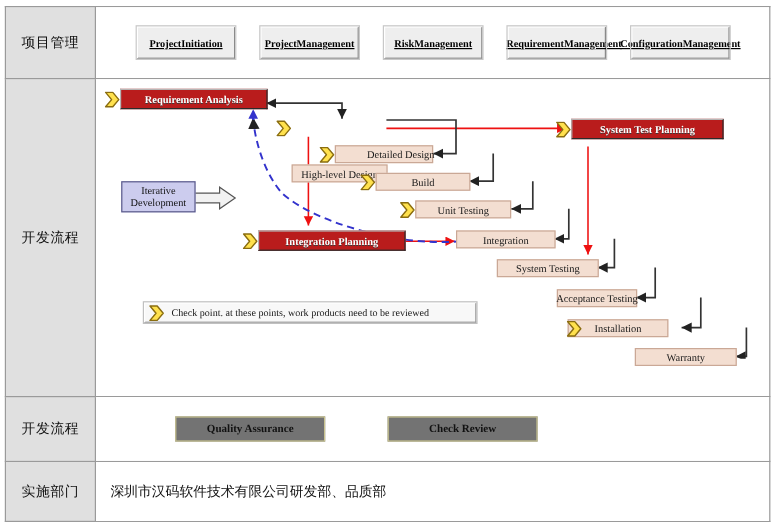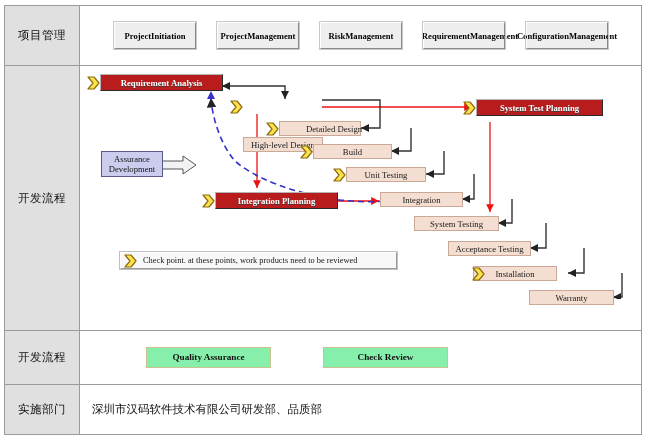--- a/index.html
+++ b/index.html
@@ -25,26 +25,27 @@
   .pm-row{display:flex;align-items:center;height:100%;padding-left:34px;gap:21px;}
   .pm-box{
     width:82px;height:27px;background:#eeeeee;
     border-top:1px solid #ffffff;border-left:1px solid #ffffff;
     border-right:1px solid #8a8a8a;border-bottom:1px solid #8a8a8a;
     outline:1px solid #c8c8c8;
     display:flex;align-items:center;justify-content:center;text-align:center;
     font-family:"Liberation Serif","DejaVu Serif",serif;
     font-size:8.6px;font-weight:bold;color:#000;line-height:10px;
     box-sizing:border-box;
+    text-decoration:underline;
   }
 
   
   .qc-row{display:flex;align-items:center;height:100%;padding-left:66px;gap:52px;}
   .qc-box{
-    width:125px;height:21px;background:#86efac;border:1px solid #c9c38f;
+    width:125px;height:21px;background:#737373;border:1px solid #c9c38f;
     display:flex;align-items:center;justify-content:center;
     font-family:"Liberation Serif","DejaVu Serif",serif;
     font-size:9.2px;font-weight:bold;color:#111;box-sizing:border-box;
   }
 
   
   .canvas{position:absolute;left:0;top:0;width:100%;height:100%;}
   .canvas svg{position:absolute;left:0;top:0;}
 
   .node{
@@ -185,28 +186,28 @@
               <div class="node n-stage" style="left: 233px; top: 78px; width: 79px; height: 15px;">Build</div>
               <svg class="chev" viewBox="0 0 14 14" style="left: 220px; top: 78.5px; position: absolute;">
                 <path d="M1,1 L7,1 L12,7 L7,13 L1,13 L6,7 z" fill="#ffe14d" stroke="#8a6d10" stroke-width="1.2" stroke-linejoin="round"></path>
               </svg>
               <div class="node n-stage" style="left: 266px; top: 101px; width: 80px; height: 15px;">Unit Testing</div>
               <svg class="chev" viewBox="0 0 14 14" style="left: 253px; top: 101.5px; position: absolute;">
                 <path d="M1,1 L7,1 L12,7 L7,13 L1,13 L6,7 z" fill="#ffe14d" stroke="#8a6d10" stroke-width="1.2" stroke-linejoin="round"></path>
               </svg>
               <div class="node n-stage" style="left: 300px; top: 126px; width: 83px; height: 15px;">Integration</div>
               <div class="node n-stage" style="left: 334px; top: 150px; width: 85px; height: 15px;">System Testing</div>
-              <div class="node n-stage" style="left: 368px; top: 175px; width: 83px; height: 15px;">Acceptance Testing</div>
+              <div class="node n-stage" style="left: 384px; top: 175px; width: 67px; height: 15px;">Acceptance Testing</div>
               <div class="node n-stage" style="left: 393px; top: 200px; width: 84px; height: 15px;">Installation</div>
               <svg class="chev" viewBox="0 0 14 14" style="left: 392px; top: 200.5px; position: absolute;">
                 <path d="M1,1 L7,1 L12,7 L7,13 L1,13 L6,7 z" fill="#ffe14d" stroke="#8a6d10" stroke-width="1.2" stroke-linejoin="round"></path>
               </svg>
               <div class="node n-stage" style="left: 449px; top: 224px; width: 85px; height: 15px;">Warranty</div>
               <div class="node n-iter" style="left: 21px; top: 85px; width: 62px; height: 26px; display: flex; flex-direction: column;">
-                <span style="display: block;">Assurance</span>
+                <span style="display: block;">Iterative</span>
                 <span style="display: block;">Development</span>
               </div>
               <div class="node n-legend" style="left: 40px; top: 186px; width: 277px; height: 17px;">Check point. at these points, work products need to be reviewed</div>
               <svg class="chev" viewBox="0 0 14 14" style="left: 44px; top: 188px; position: absolute;">
                 <path d="M1,1 L7,1 L12,7 L7,13 L1,13 L6,7 z" fill="#ffe14d" stroke="#8a6d10" stroke-width="1.2" stroke-linejoin="round"></path>
               </svg>
             </div>
       </td>
     </tr>
 

